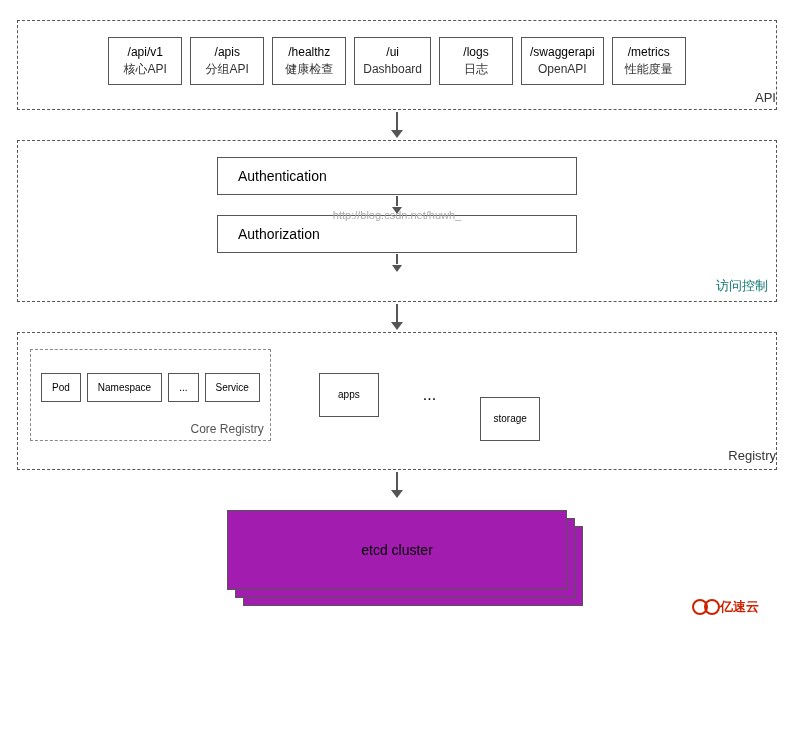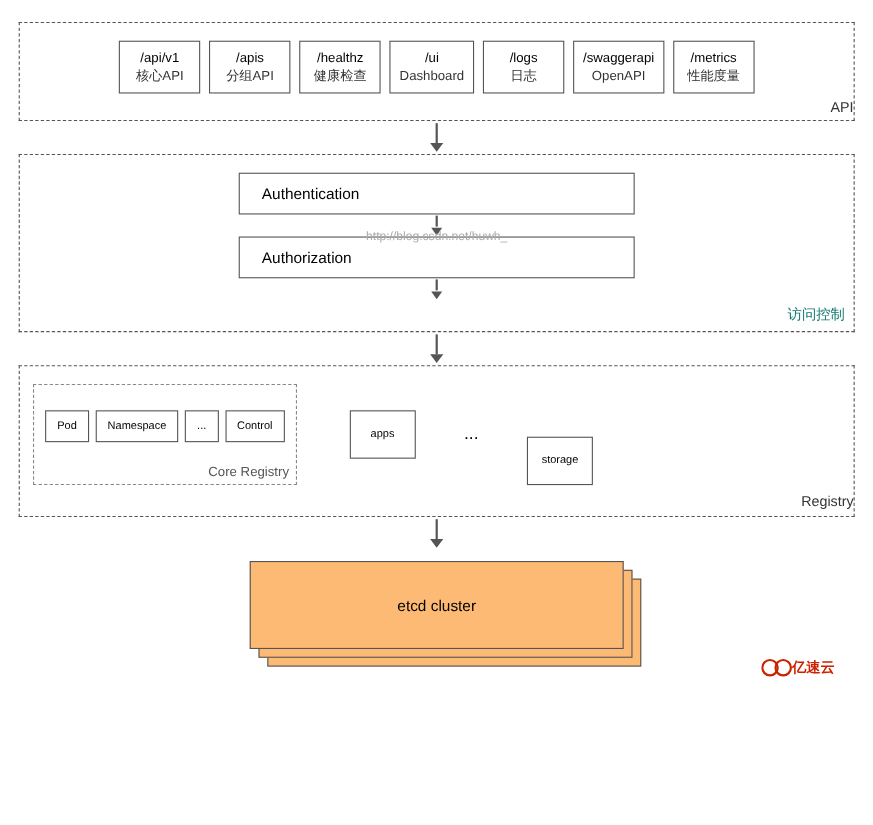--- a/index.html
+++ b/index.html
@@ -242,21 +242,21 @@
     }
 
     .etcd-stack {
       position: relative;
       width: 340px;
       height: 100px;
     }
 
     .etcd-card {
       border: 1.5px solid #555;
-      background: #fdba74;
+      background: #a21caf;
       position: absolute;
       display: flex;
       align-items: center;
       justify-content: center;
       font-size: 14px;
     }
 
     .etcd-card-1 {
       width: 340px;
       height: 80px;
@@ -353,21 +353,21 @@
 
   <div class="arrow-down"></div>
 
   <div class="registry-section">
     <div class="registry-inner">
       <div class="core-registry-section">
 
         <div class="registry-box">Pod</div>
           <div class="registry-box">Namespace</div>
           <div class="registry-box">...</div>
-          <div class="registry-box">Control</div>
+          <div class="registry-box">Service</div>
           <span class="core-registry-label">Core Registry</span>
       </div>
       <div class="registry-right">
 
       <div class="registry-right-item">
             <div class="registry-box" style="min-width: 60px; min-height: 44px; display: flex; align-items: center; justify-content: center;">apps</div>
           </div>
           <div class="registry-right-item" style="font-size: 16px;">...</div>
           <div class="registry-right-item">
             <div class="registry-box" style="min-width: 60px; min-height: 44px; display: flex; align-items: center; justify-content: center; margin-top: 48px;">storage</div>

